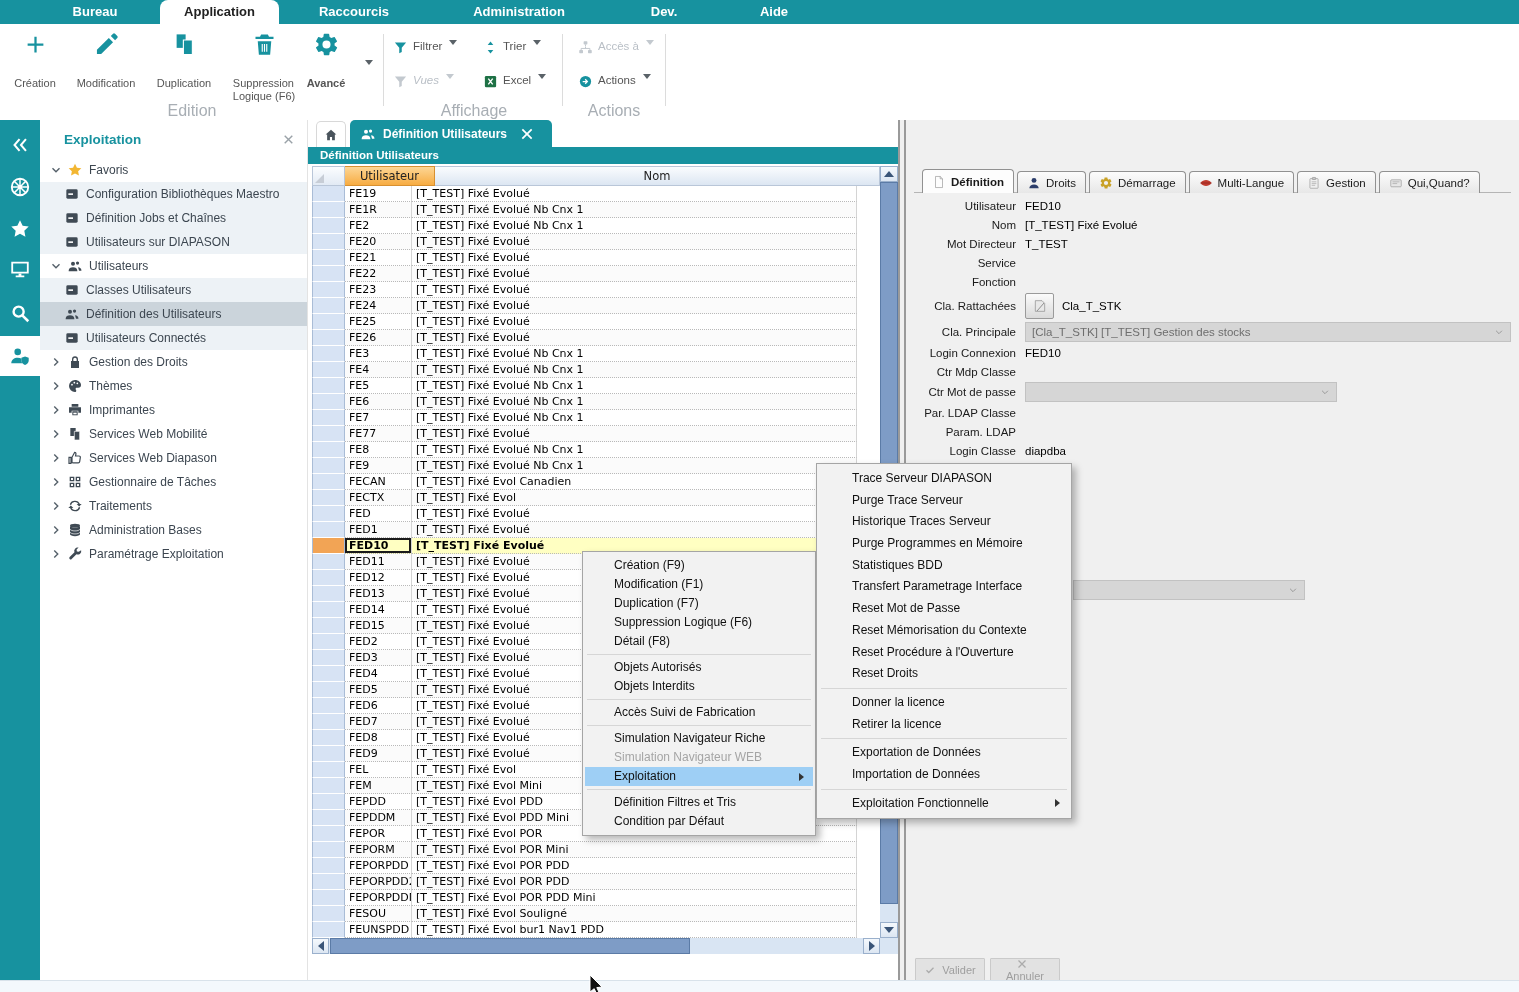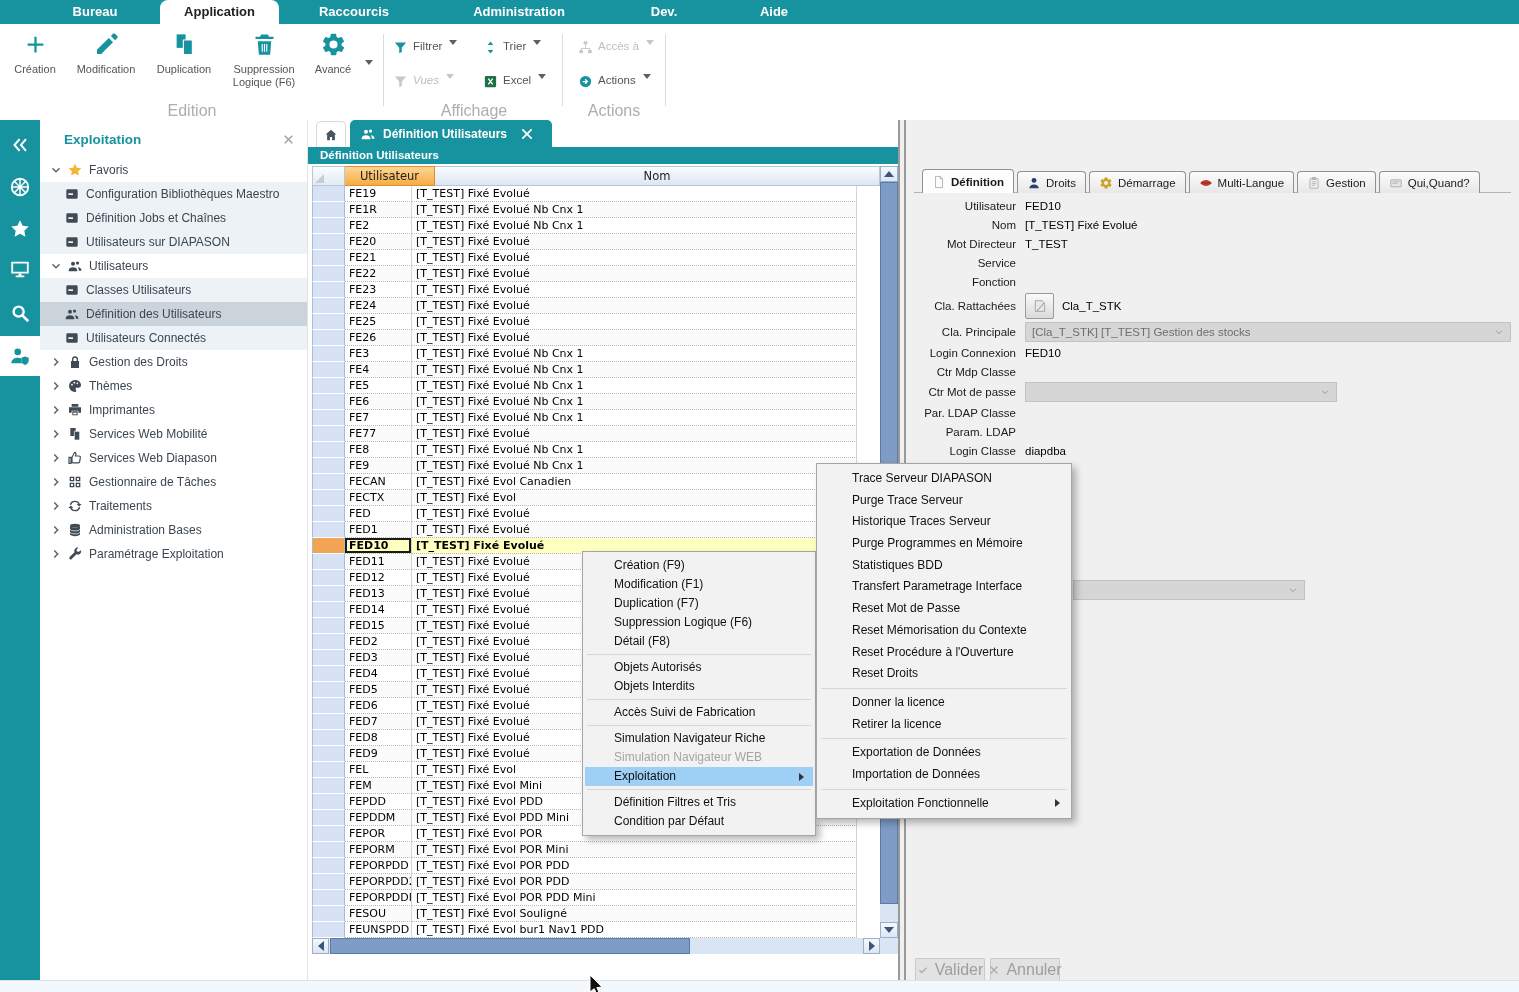--- a/index.html
+++ b/index.html
@@ -10,21 +10,21 @@
 
   
   #menubar{position:absolute;top:0;left:0;width:1519px;height:24px;background:#17929F;padding-left:30px;box-sizing:border-box;white-space:nowrap}
   .menu-item{display:inline-block;height:24px;line-height:24px;color:#fff;font-weight:bold;font-size:13px;text-align:center;vertical-align:top;cursor:default}
   .menu-item.active{background:#fff;color:#222;border-radius:8px 8px 0 0}
 
   
   #toolbar{position:absolute;top:24px;left:0;width:1519px;height:96px;background:#fff}
   .tb-big{position:absolute;top:7px;display:flex;flex-direction:column;align-items:center}
   .tb-big .bicon{width:27px;height:27px;color:#17929F}
-  .tb-big .lbl{font-size:11px;color:#555;text-align:center;line-height:13px;margin-top:5px;white-space:pre-line}
+  .tb-big .lbl{font-size:11px;color:#555;line-height:13px;margin-top:19px;white-space:pre-line}
   .tb-small{position:absolute;display:flex;align-items:flex-start;font-size:11.5px;color:#555}
   .tb-small .sicon{width:15px;height:15px;color:#17929F;margin-right:5px}
   .tb-small.disabled{color:#B9BFC6}
   .tb-small.disabled .sicon{color:#C3C9CF}
   .caret{width:0;height:0;border-left:4px solid transparent;border-right:4px solid transparent;border-top:5px solid #5A6268;margin-left:7px}
   .tb-small.disabled .caret{border-top-color:#C3C9CF}
   .tb-sep{position:absolute;top:10px;height:72px;width:1px;background:#DCDCDC}
   .tb-grouplbl{position:absolute;top:78px;font-size:16px;color:#A8AEB4;text-align:center;width:140px}
 
   
@@ -102,21 +102,21 @@
   .f-row{display:flex;align-items:center;min-height:19px}
   .f-label{width:102px;text-align:right;padding-right:9px;color:#1A1A1A;flex:0 0 auto}
   .f-value{color:#000}
   .f-icobtn{width:27px;height:24px;background:linear-gradient(#FBFBFB,#DADADA);border:1px solid #9A9A9A;border-radius:2px;display:flex;align-items:center;justify-content:center;margin-right:8px}
   .f-icobtn .icon{width:16px;height:16px}
   .f-row.tall{min-height:30px}
   .dropdown{height:20px;background:#D6D6D6;border:1px solid #C2C2C2;box-sizing:border-box;display:flex;align-items:center;color:#6E6E6E;padding-left:6px;position:relative}
   .dropdown .dd-chev{position:absolute;right:6px;width:10px;height:10px;color:#9A9A9A}
   .f-row.ddrow{min-height:22px}
   #extra-dropdown{position:absolute;left:167px;top:460px;width:232px}
-  .dbtn{position:absolute;top:838px;height:21px;width:68px;background:#E2E2E2;border:1px solid #CACACA;border-radius:1px;display:flex;align-items:center;justify-content:center;font-size:16px;color:#9E9E9E}
+  .dbtn{position:absolute;top:838px;height:21px;width:68px;background:#E2E2E2;border:1px solid #CACACA;border-radius:1px;display:flex;align-items:center;justify-content:center;font-size:11px;color:#9E9E9E}
   .dbtn .icon{width:12px;height:12px;margin-right:6px;color:#ABABAB}
 
   
   #bottomstrip{position:absolute;top:980px;left:0;width:1519px;height:12px;background:#F3F8FC;border-top:1px solid #D8E2EA;box-sizing:border-box}
 
   
   .menu-pop{position:absolute;background:#F2F2F2;border:1px solid #A5A5A5;box-shadow:4px 4px 7px rgba(0,0,0,.28);padding:4px 2px;box-sizing:border-box;z-index:50}
   #ctxmenu{left:582px;top:551px;width:234px}
   #ctxsubmenu{left:816px;top:463px;width:256px;z-index:60}
   .cm-item{height:19px;line-height:19px;padding-left:29px;font-size:12px;color:#111;position:relative;cursor:default}
@@ -161,21 +161,21 @@
     <div class="tb-big" style="left: 222px; width: 84px;">
       <span class="icon bicon">
         <svg viewBox="0 0 24 24" fill="currentColor">
           <path d="M9 3h6l1 2h4v2H4V5h4l1-2zM6 9h12l-1 12H7L6 9z"></path>
           <path d="M10 11.5v7M12 11.5v7M14 11.5v7" stroke="#fff" stroke-width="1" fill="none"></path>
         </svg>
       </span>
       <div class="lbl">Suppression
 Logique (F6)</div>
     </div>
-    <div class="tb-big" style="left: 302px; width: 62px;">
+    <div class="tb-big" style="left: 295px; width: 62px; font-weight: bold;">
       <span class="icon bicon">
         <svg viewBox="0 0 24 24" fill="currentColor">
           <path d="M19.14 12.94c.04-.3.06-.61.06-.94s-.02-.64-.07-.94l2.03-1.58a.5.5 0 00.12-.64l-1.92-3.32a.5.5 0 00-.61-.22l-2.39.96a7.3 7.3 0 00-1.62-.94l-.36-2.54a.5.5 0 00-.5-.42h-3.84a.5.5 0 00-.5.42l-.36 2.54c-.59.24-1.13.56-1.62.94l-2.39-.96a.5.5 0 00-.61.22L2.74 8.84a.5.5 0 00.12.64l2.03 1.58c-.05.3-.07.63-.07.94s.02.64.07.94l-2.03 1.58a.5.5 0 00-.12.64l1.92 3.32c.14.24.42.34.61.22l2.39-.96c.5.38 1.03.7 1.62.94l.36 2.54c.05.24.25.42.5.42h3.84c.25 0 .46-.18.5-.42l.36-2.54c.59-.24 1.13-.56 1.62-.94l2.39.96c.23.09.47 0 .61-.22l1.92-3.32a.5.5 0 00-.12-.64l-2.03-1.58zM12 15.6a3.6 3.6 0 110-7.2 3.6 3.6 0 010 7.2z"></path>
         </svg>
       </span>
       <div class="lbl">Avancé</div>
     </div>
     <div class="caret" style="position: absolute; left: 358px; top: 36px;"></div>
     <div class="tb-sep" style="left: 383px;"></div>
     <div class="tb-sep" style="left: 562px;"></div>
@@ -961,21 +961,21 @@
     </div>
   <div id="detail-buttons">
       <div class="dbtn" style="left: 9px;">
         <span class="icon">
           <svg viewBox="0 0 24 24" fill="currentColor">
             <path d="M5 12.5l4.5 4.5L19 7.5" stroke="currentColor" stroke-width="2.6" fill="none"></path>
           </svg>
         </span>
         <span>Valider</span>
       </div>
-      <div class="dbtn" style="left: 84px;">
+      <div class="dbtn" style="left: 84px; flex-direction: column;">
         <span class="icon">
           <svg viewBox="0 0 24 24" fill="currentColor">
             <path d="M5 5l14 14M19 5L5 19" stroke="currentColor" stroke-width="2.6" fill="none"></path>
           </svg>
         </span>
         <span>Annuler</span>
       </div>
     </div>
 </div>
 

